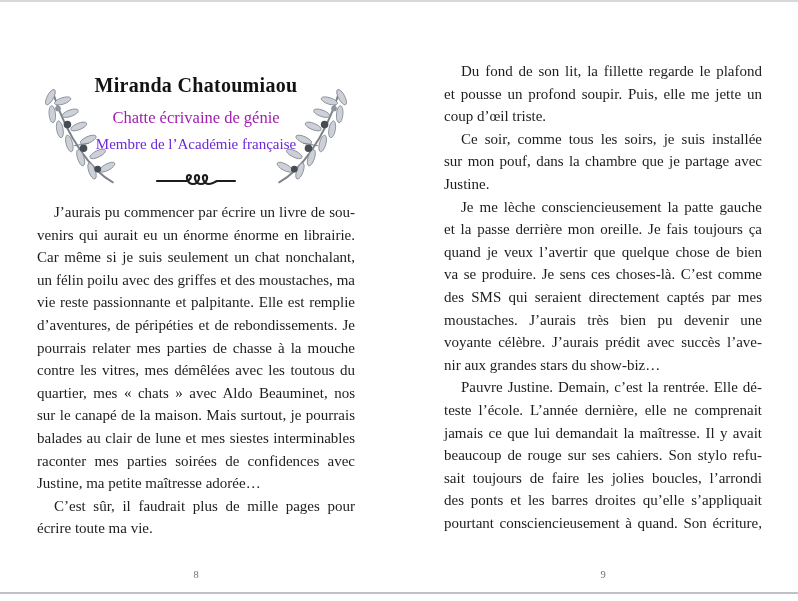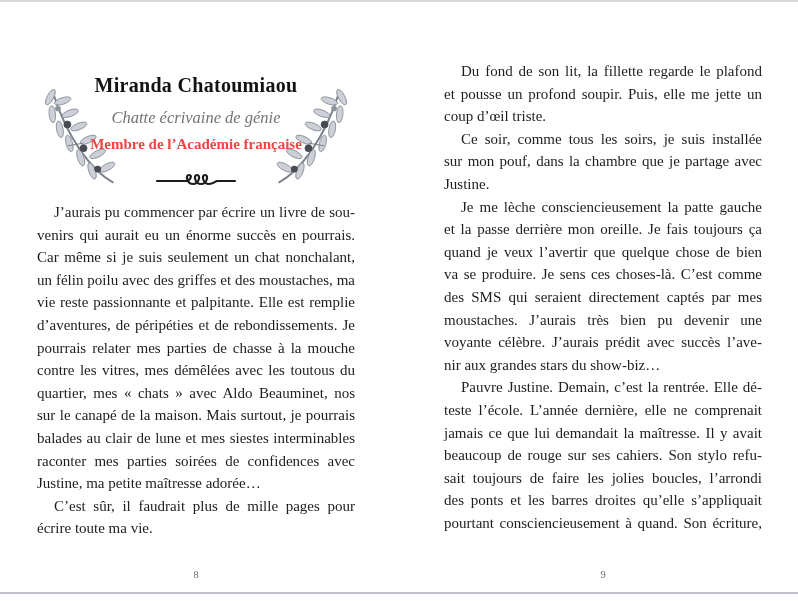--- a/index.html
+++ b/index.html
@@ -8,24 +8,24 @@
   .edge-top{position:absolute;top:0;left:0;width:798px;height:2px;background:#d8d8dc;}
   .edge-bottom{position:absolute;top:592px;left:0;width:798px;height:2px;background:#c0c0c9;}
 
   .page{position:absolute;top:0;height:601px;}
   .page-left{left:37px;width:318px;}
   .page-right{left:444px;width:318px;}
 
   .page-title{position:absolute;top:74px;left:0;width:100%;text-align:center;
               font-weight:bold;font-size:20px;letter-spacing:.3px;color:#131313;}
   .page-subtitle{position:absolute;top:108px;left:0;width:100%;text-align:center;
-                 font-style:italic;font-size:16.5px;color:#737373;}
+                 font-size:16.5px;color:#a21caf;}
   .membership-row{position:absolute;top:136px;left:0;width:100%;display:flex;
                   align-items:center;justify-content:center;gap:7px;}
-  .membership-text{font-weight:bold;font-size:15px;color:#ef4444;white-space:nowrap;}
+  .membership-text{font-weight:normal;font-size:15px;color:#6d28d9;white-space:nowrap;}
   .tail-line{width:15px;height:1px;background:#7d828b;}
   .tail-left{transform:rotate(-9deg);}
   .tail-right{transform:rotate(9deg);}
 
   .branch{position:absolute;top:82px;width:92px;height:106px;}
   .branch-left{left:-8px;}
   .branch-right{right:-8px;transform:scaleX(-1);}
 
   .divider{position:absolute;top:171px;left:50%;transform:translateX(-50%);
            width:82px;height:18px;}
@@ -106,21 +106,21 @@
       <span class="tail-line tail-right"></span>
     </div>
 
     <svg class="divider" viewBox="0 0 82 18" aria-hidden="true">
       <path d="M2,10 L31,10 C35,10 38,4 34,4 C30,4 32,13 38,13 C44,13 46,4 42,4 C38,4 40,13 46,13 C52,13 54,4 50,4 C46,4 48,13 54,13 C58,13 59,11 62,10 L80,10" fill="none" stroke="#1c1c1c" stroke-width="2.2" stroke-linecap="round"></path>
     </svg>
 
     <div class="textcol textcol-left">
         <div class="para">
           <div class="line indent">J’aurais pu commencer par écrire un livre de sou-</div>
-          <div class="line">venirs qui aurait eu un énorme succès en pourrais.</div>
+          <div class="line">venirs qui aurait eu un énorme énorme en librairie.</div>
           <div class="line">Car même si je suis seulement un chat nonchalant,</div>
           <div class="line">un félin poilu avec des griffes et des moustaches, ma</div>
           <div class="line">vie reste passionnante et palpitante. Elle est remplie</div>
           <div class="line">d’aventures, de péripéties et de rebondissements. Je</div>
           <div class="line">pourrais relater mes parties de chasse à la mouche</div>
           <div class="line">contre les vitres, mes démêlées avec les toutous du</div>
           <div class="line">quartier, mes « chats » avec Aldo Beauminet, nos</div>
           <div class="line">sur le canapé de la maison. Mais surtout, je pourrais</div>
           <div class="line">balades au clair de lune et mes siestes interminables</div>
           <div class="line">raconter mes parties soirées de confidences avec</div>

